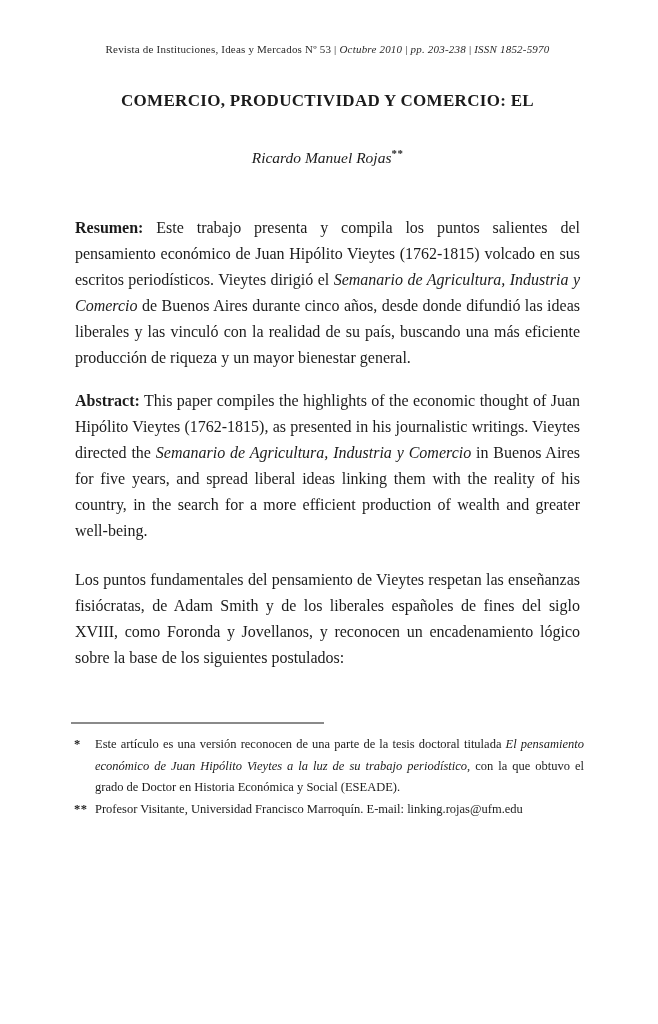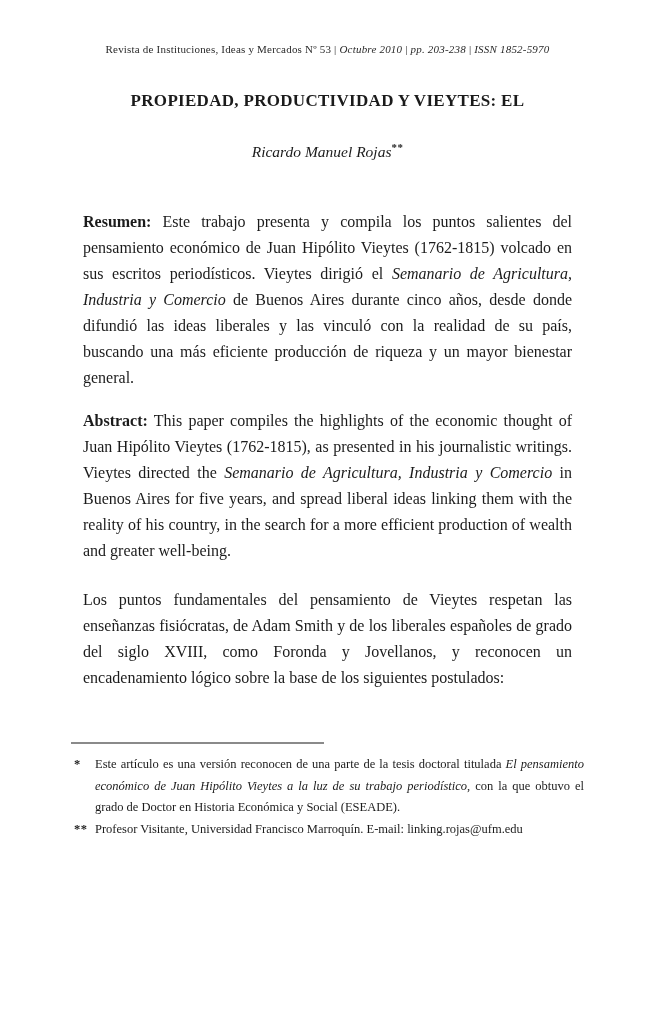--- a/index.html
+++ b/index.html
@@ -36,27 +36,27 @@
   }
   .article-title {
     margin: 31px 0 0 0;
     font-size: 17px;
     font-weight: bold;
     line-height: 28px;
     text-align: center;
     letter-spacing: 0.3px;
   }
   .author-byline {
-    margin-top: 22px;
+    margin-top: 28px;
     font-size: 15.5px;
     line-height: 21px;
     text-align: center;
   }
   .body-par {
-    margin: 12px;
+    margin: 4px;
     font-size: 16px;
     line-height: 26px;
     text-align: justify;
   }
   .resumen-par  { margin-top: 47px; }
   .abstract-par { margin-top: 17px; }
   .section-heading {
     margin: 37px 0 0 0;
     font-size: 16px;
     font-weight: bold;
@@ -93,31 +93,31 @@
 </style>
 </head>
 <body>
 
 <div class="page">
   <div class="content">
 
     <div class="journal-header"><span>Revista de Instituciones, Ideas y Mercados Nº 53 | </span><span class="it">Octubre 2010</span><span> | </span><span class="it">pp. 203-238</span><span> | </span><span class="it">ISSN 1852-5970</span></div>
 
     <h1 class="article-title">
-      <div>PROPIEDAD, PRODUCTIVIDAD Y VIEYTES: EL</div>
+      <div>COMERCIO, PRODUCTIVIDAD Y COMERCIO: EL</div>
     </h1>
 
     <div class="author-byline"><span class="it">Ricardo Manuel Rojas</span><span class="b sup">**</span></div>
 
     <p class="body-par resumen-par"><span class="b">Resumen:</span><span> Este trabajo presenta y compila los puntos salientes del pensamiento económico de Juan Hipólito Vieytes (1762-1815) volcado en sus escritos periodísticos. Vieytes dirigió el </span><span class="it">Semanario de Agricultura, Industria y Comercio</span><span> de Buenos Aires durante cinco años, desde donde difundió las ideas liberales y las vinculó con la realidad de su país, buscando una más eficiente producción de riqueza y un mayor bienestar general.</span></p>
 
     <p class="body-par abstract-par"><span class="b">Abstract:</span><span> This paper compiles the highlights of the economic thought of Juan Hipólito Vieytes (1762-1815), as presented in his journalistic writings. Vieytes directed the </span><span class="it">Semanario de Agricultura, Industria y Comercio</span><span> in Buenos Aires for five years, and spread liberal ideas linking them with the reality of his country, in the search for a more efficient production of wealth and greater well-being.</span></p>
 
 
-    <p class="body-par intro-par">Los puntos fundamentales del pensamiento de Vieytes respetan las enseñanzas fisiócratas, de Adam Smith y de los liberales españoles de grado del siglo XVIII, como Foronda y Jovellanos, y reconocen un encadenamiento lógico sobre la base de los siguientes postulados:</p>
+    <p class="body-par intro-par">Los puntos fundamentales del pensamiento de Vieytes respetan las enseñanzas fisiócratas, de Adam Smith y de los liberales españoles de fines del siglo XVIII, como Foronda y Jovellanos, y reconocen un encadenamiento lógico sobre la base de los siguientes postulados:</p>
 
     <div class="footnotes">
       <div class="footnote-rule"></div>
 
       <div class="footnote">
         <span class="fn-marker">*</span>
         <span class="fn-text"><span>Este artículo es una versión reconocen de una parte de la tesis doctoral titulada </span><span class="it">El pensamiento económico de Juan Hipólito Vieytes a la luz de su trabajo periodístico</span><span>, con la que obtuvo el grado de Doctor en Historia Económica y Social (ESEADE).</span></span>
       </div>
 
       <div class="footnote">

